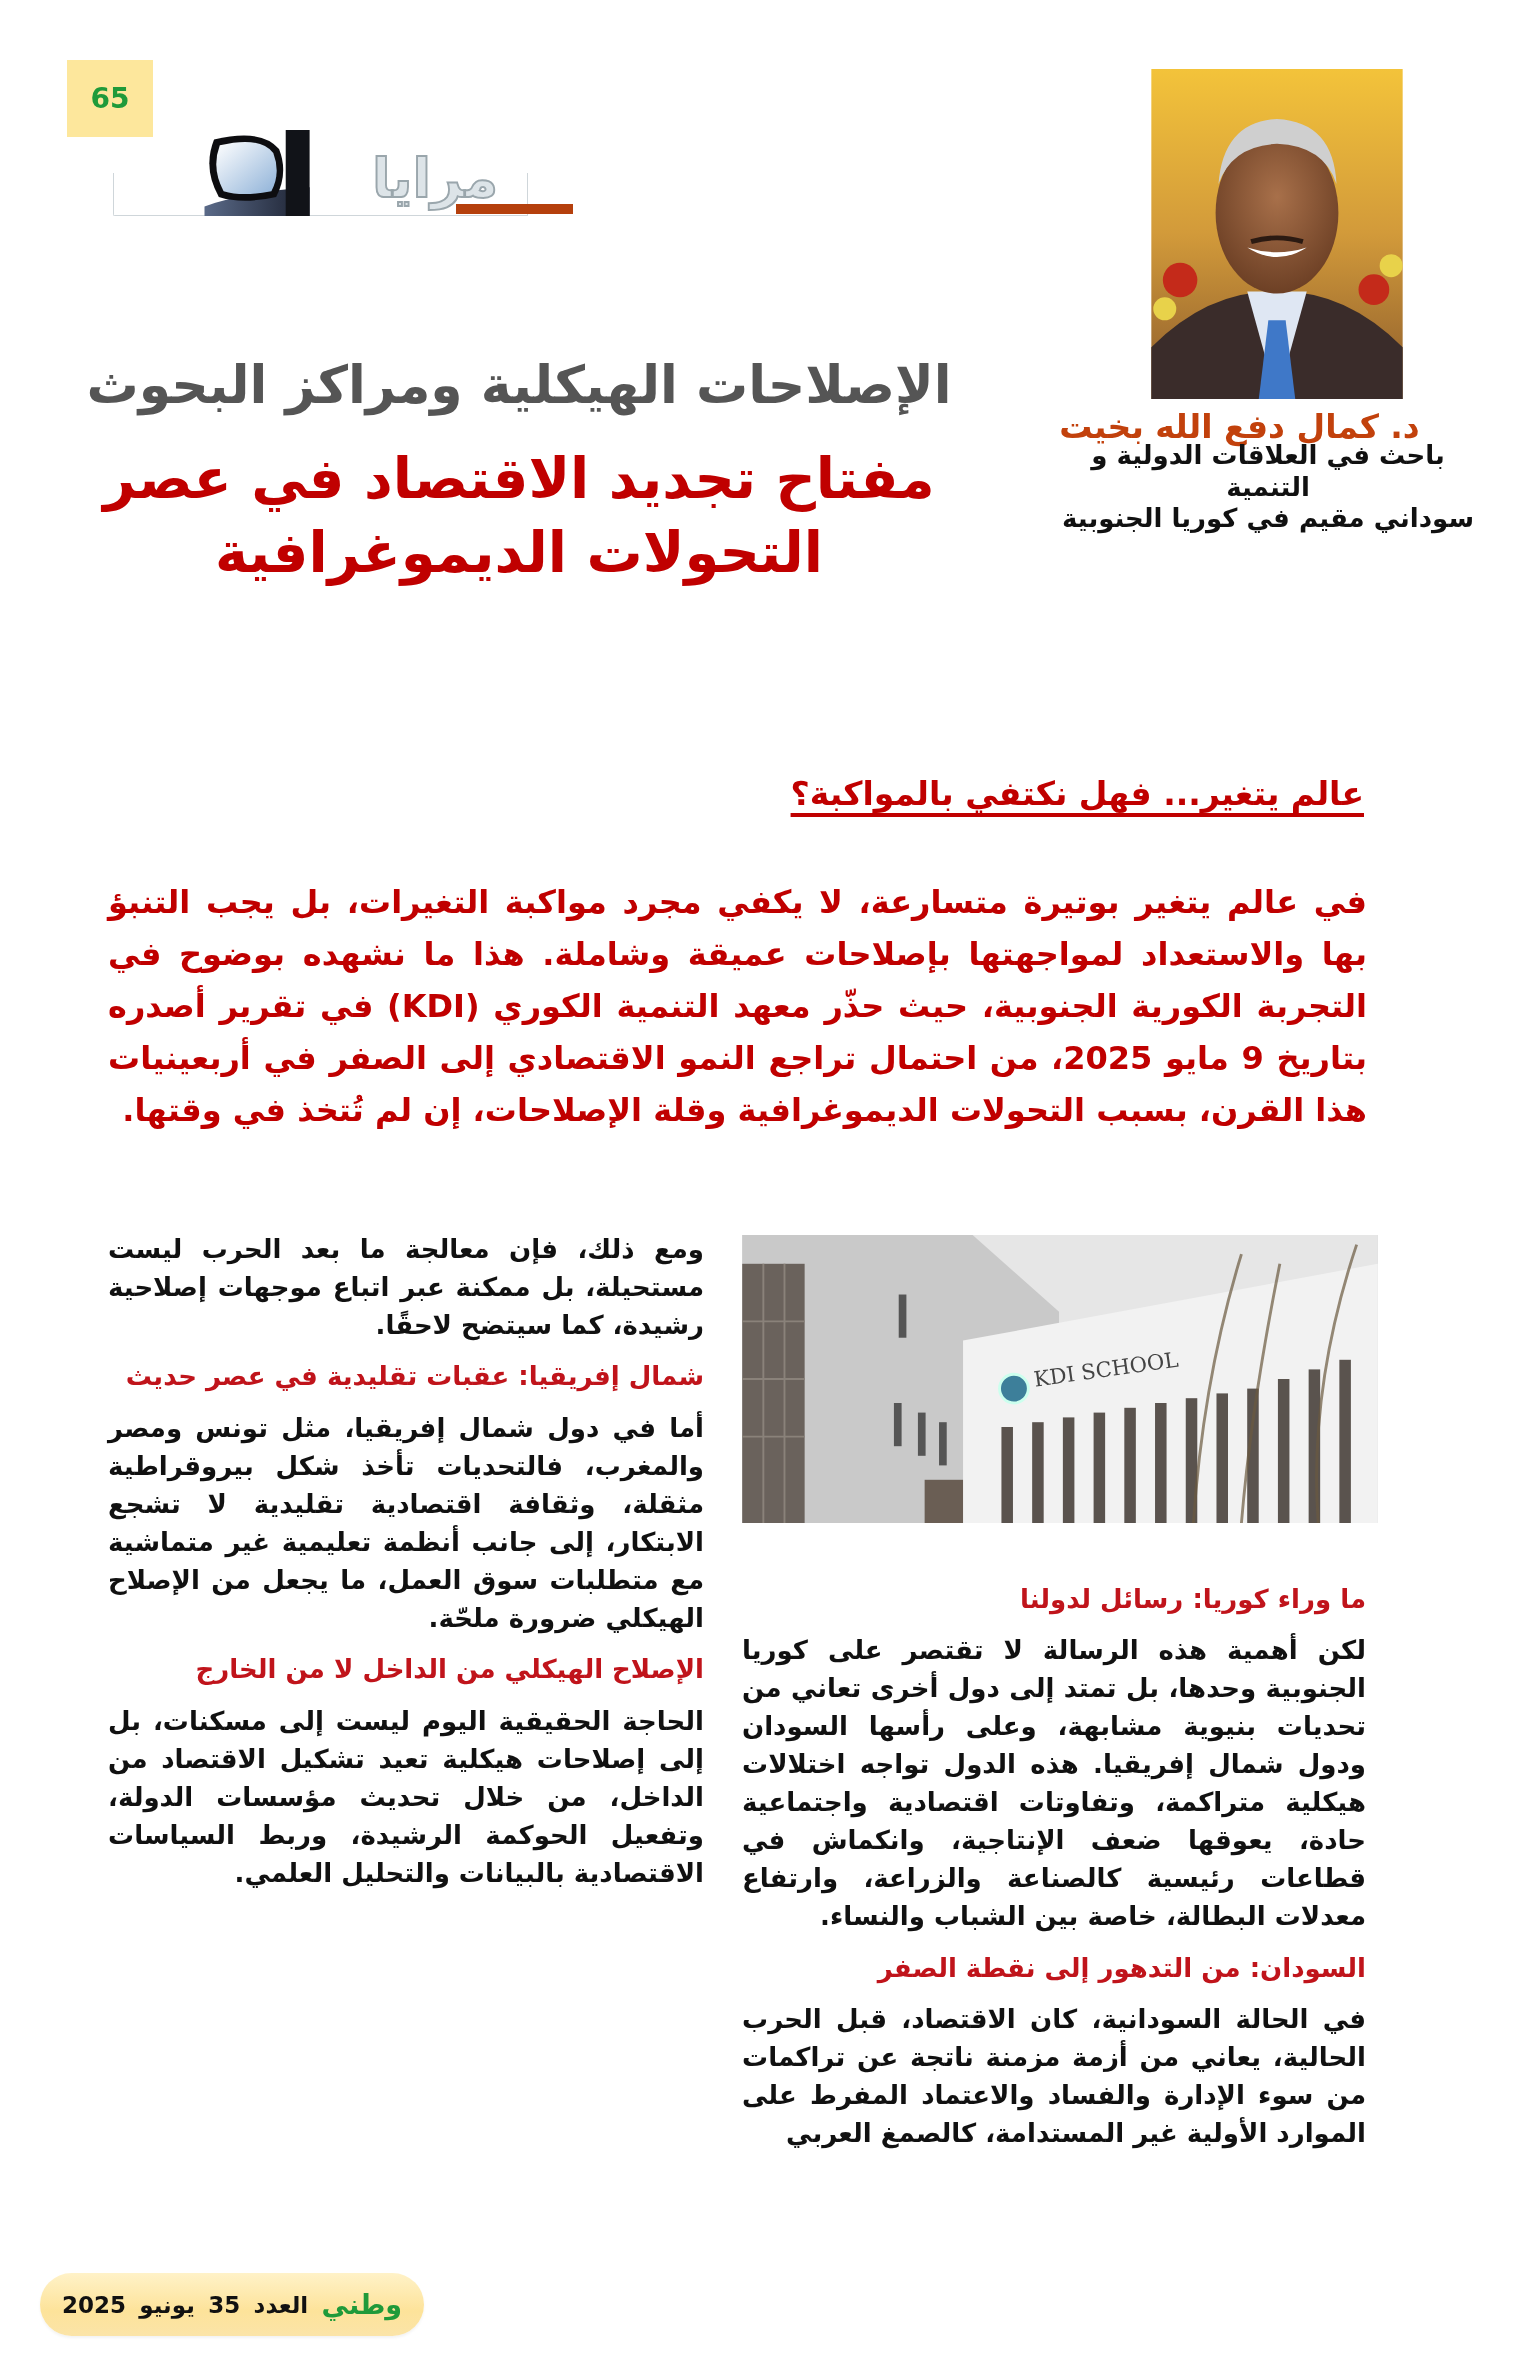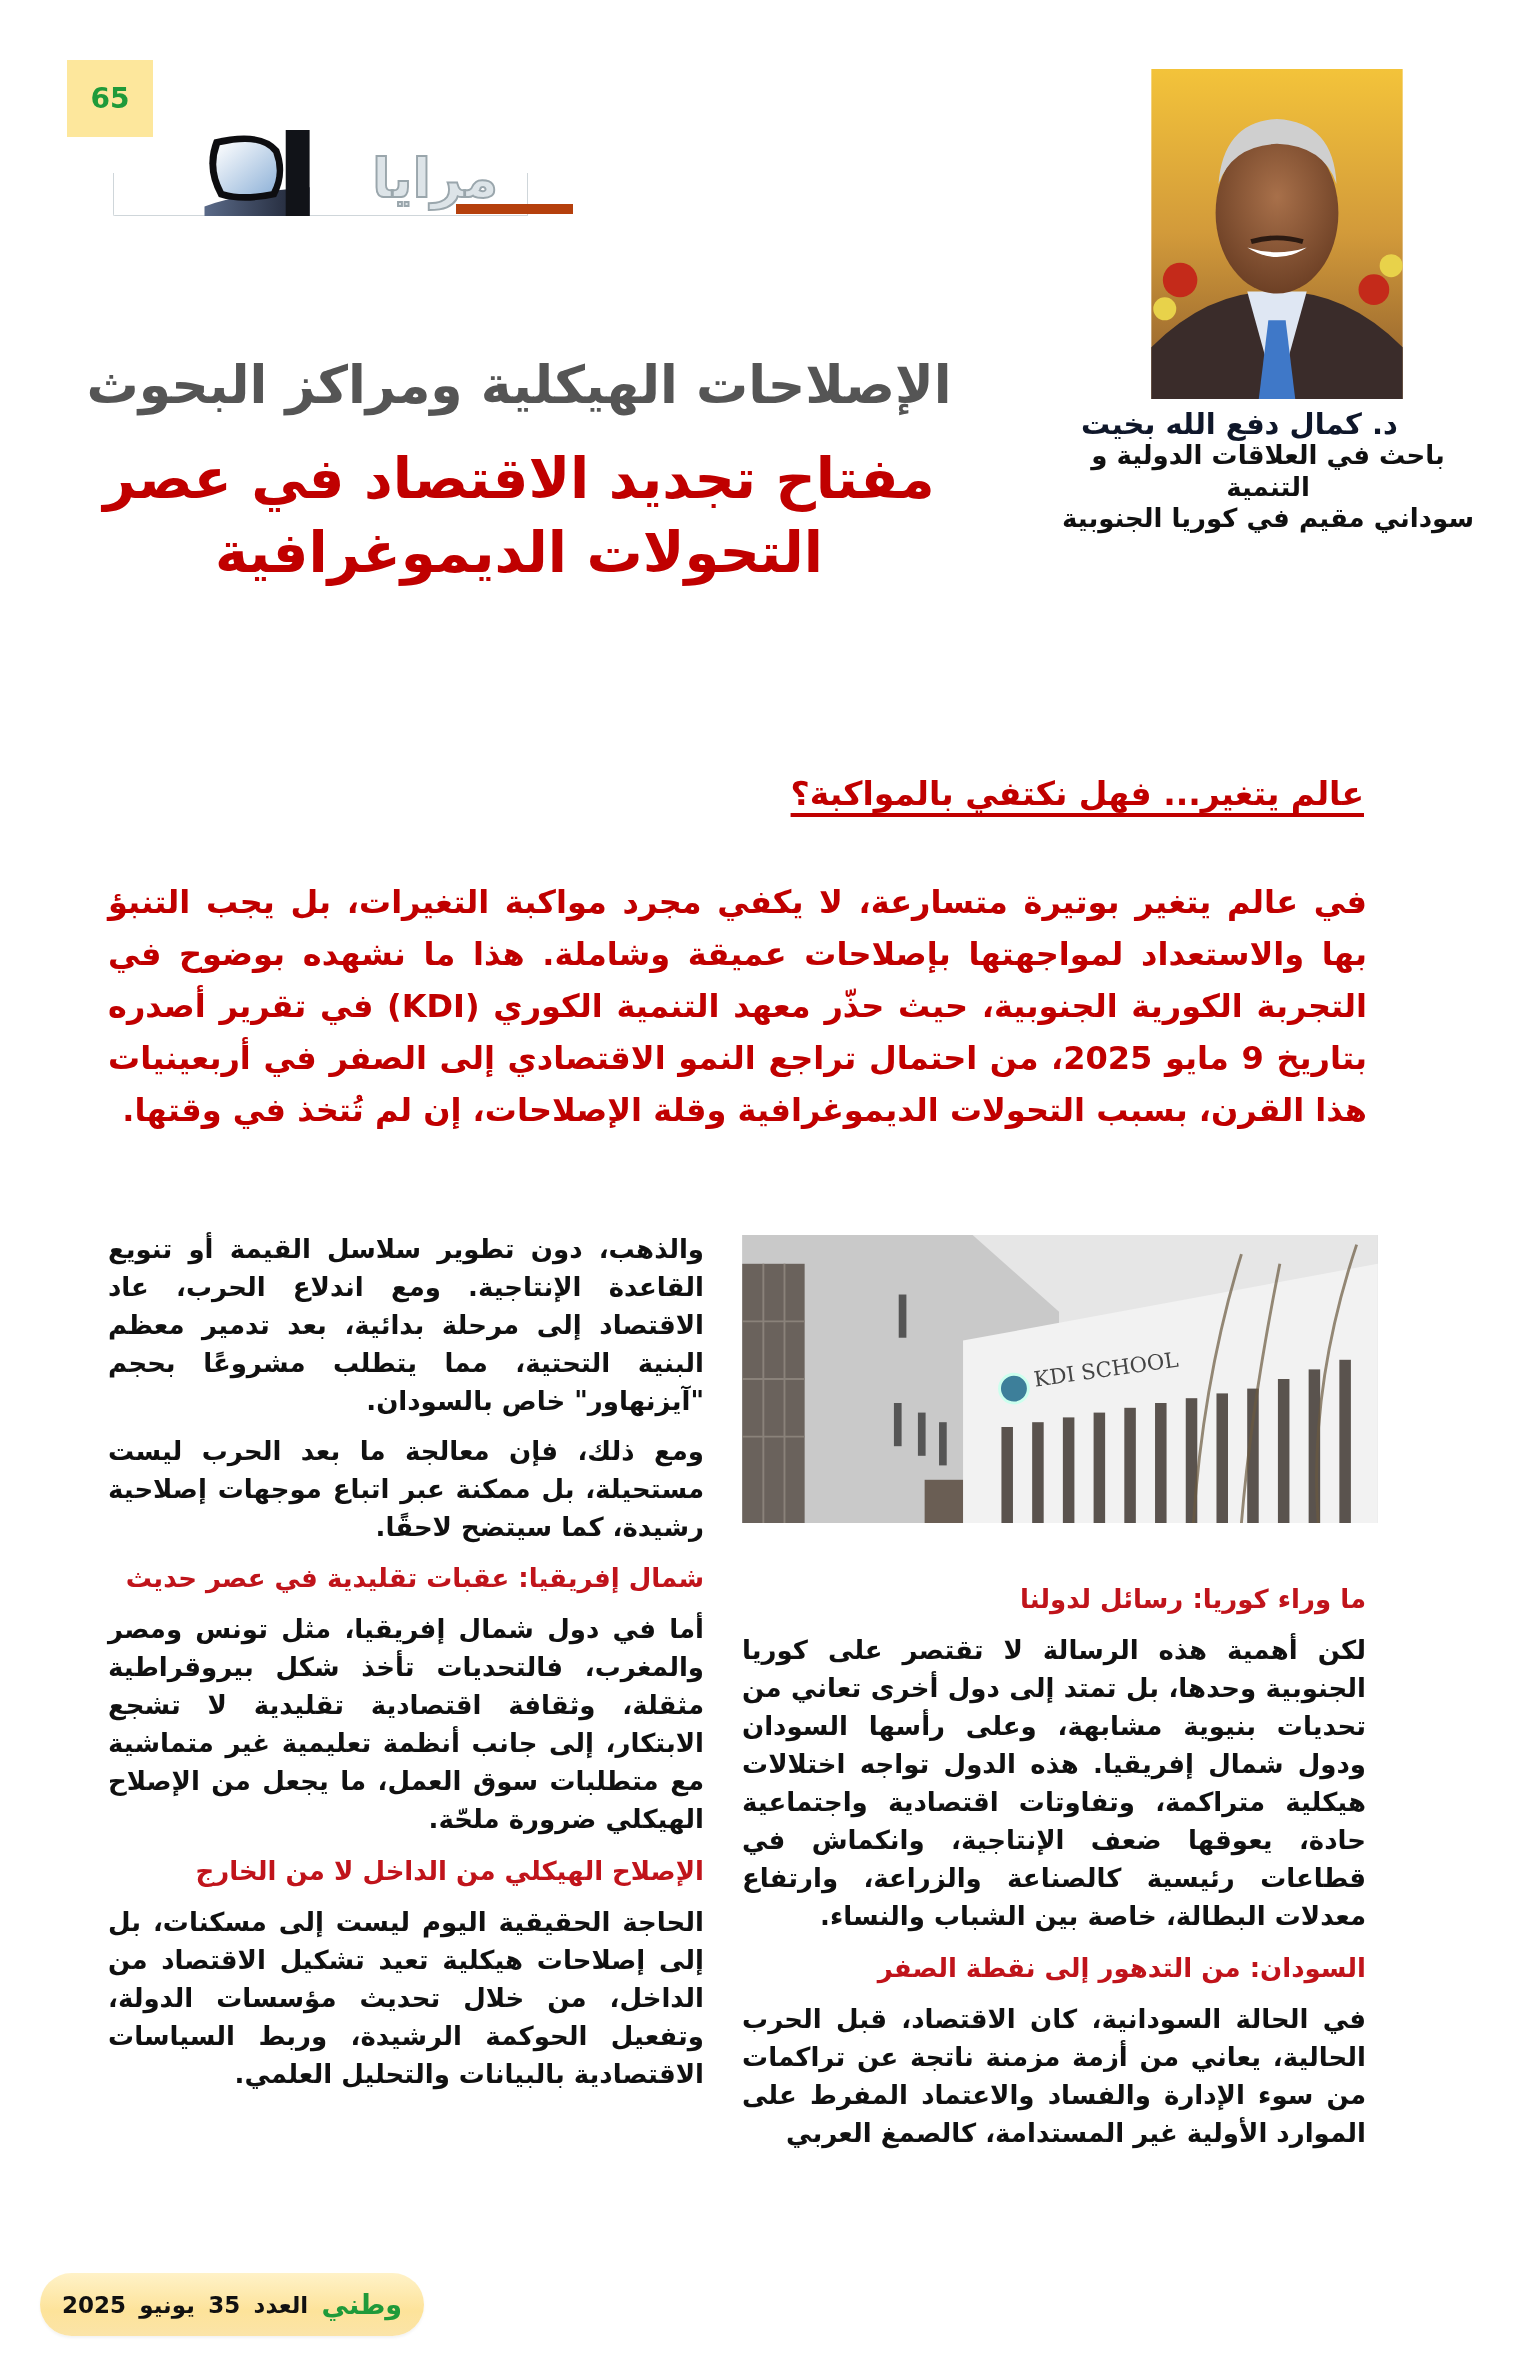--- a/index.html
+++ b/index.html
@@ -16,22 +16,22 @@
   #section-logo { left:113px; top:125px; width:500px; height:106px; }
   #mirror-icon { position:absolute; left:72px; top:4.8px; width:125px; height:86px; }
   #logo-frame { position:absolute; left:0; top:48px; width:413px; height:42px;
     border:1.9px solid #cfd6da; border-top:none; border-radius:0 0 0 1.9px; }
   #logo-word { position:absolute; left:259px; top:27px; font-size:54px; color:#dde4e8;
     -webkit-text-stroke:1.9px #9aa6ac; font-weight:bold; direction:rtl; line-height:1; }
   #logo-bar { position:absolute; left:343px; top:79px; width:117px; height:9.6px; background:#b5400d; }
 
   
   #author-photo { left:1151px; top:69px; width:252px; height:330px; overflow:hidden; }
-  #author-name { left:1057px; top:407px; width:365px; text-align:center; color:#0f172a;
-    font-size:29px; font-weight:bold; direction:rtl; }
+  #author-name { left:1057px; top:407px; width:365px; text-align:center; color:#c2410c;
+    font-size:33px; font-weight:bold; direction:rtl; }
   #author-bio { left:1047px; top:440px; width:442px; text-align:center; color:#111;
     font-size:26px; font-weight:bold; direction:rtl; line-height:1.22; }
 
   
   #title-gray { left:77px; top:355px; width:884px; text-align:center; font-size:52px;
     font-weight:bold; color:#555555; direction:rtl; }
   #title-red { left:77px; top:442px; width:884px; text-align:center; font-size:56px;
     font-weight:bold; color:#c00000; direction:rtl; line-height:1.33; }
 
   
@@ -128,21 +128,20 @@
 </div>
 
 <div id="lead-heading" class="abs">
   <span>عالم يتغير... فهل نكتفي بالمواكبة؟</span>
 </div>
 <div id="lead-para" class="abs">
   <span>في عالم يتغير بوتيرة متسارعة، لا يكفي مجرد مواكبة التغيرات، بل يجب التنبؤ بها والاستعداد لمواجهتها بإصلاحات عميقة وشاملة. هذا ما نشهده بوضوح في التجربة الكورية الجنوبية، حيث حذّر معهد التنمية الكوري (KDI) في تقرير أصدره بتاريخ 9 مايو 2025، من احتمال تراجع النمو الاقتصادي إلى الصفر في أربعينيات هذا القرن، بسبب التحولات الديموغرافية وقلة الإصلاحات، إن لم تُتخذ في وقتها.</span>
 </div>
 
 <div id="col-left" class="abs col">
-  <p>والذهب، دون تطوير سلاسل القيمة أو تنويع القاعدة الإنتاجية. ومع اندلاع الحرب، عاد الاقتصاد إلى مرحلة بدائية، بعد تدمير معظم البنية التحتية، مما يتطلب مشروعًا بحجم "آيزنهاور" خاص بالسودان.</p>
   <p>ومع ذلك، فإن معالجة ما بعد الحرب ليست مستحيلة، بل ممكنة عبر اتباع موجهات إصلاحية رشيدة، كما سيتضح لاحقًا.</p>
   <h3>شمال إفريقيا: عقبات تقليدية في عصر حديث</h3>
   <p>أما في دول شمال إفريقيا، مثل تونس ومصر والمغرب، فالتحديات تأخذ شكل بيروقراطية مثقلة، وثقافة اقتصادية تقليدية لا تشجع الابتكار، إلى جانب أنظمة تعليمية غير متماشية مع متطلبات سوق العمل، ما يجعل من الإصلاح الهيكلي ضرورة ملحّة.</p>
   <h3>الإصلاح الهيكلي من الداخل لا من الخارج</h3>
   <p>الحاجة الحقيقية اليوم ليست إلى مسكنات، بل إلى إصلاحات هيكلية تعيد تشكيل الاقتصاد من الداخل، من خلال تحديث مؤسسات الدولة، وتفعيل الحوكمة الرشيدة، وربط السياسات الاقتصادية بالبيانات والتحليل العلمي.</p>
 </div>
 
 <div id="kdi-photo" class="abs">
   <svg width="636" height="288" viewBox="0 0 662 300">
     <rect width="662" height="300" fill="#e6e6e6"></rect>

